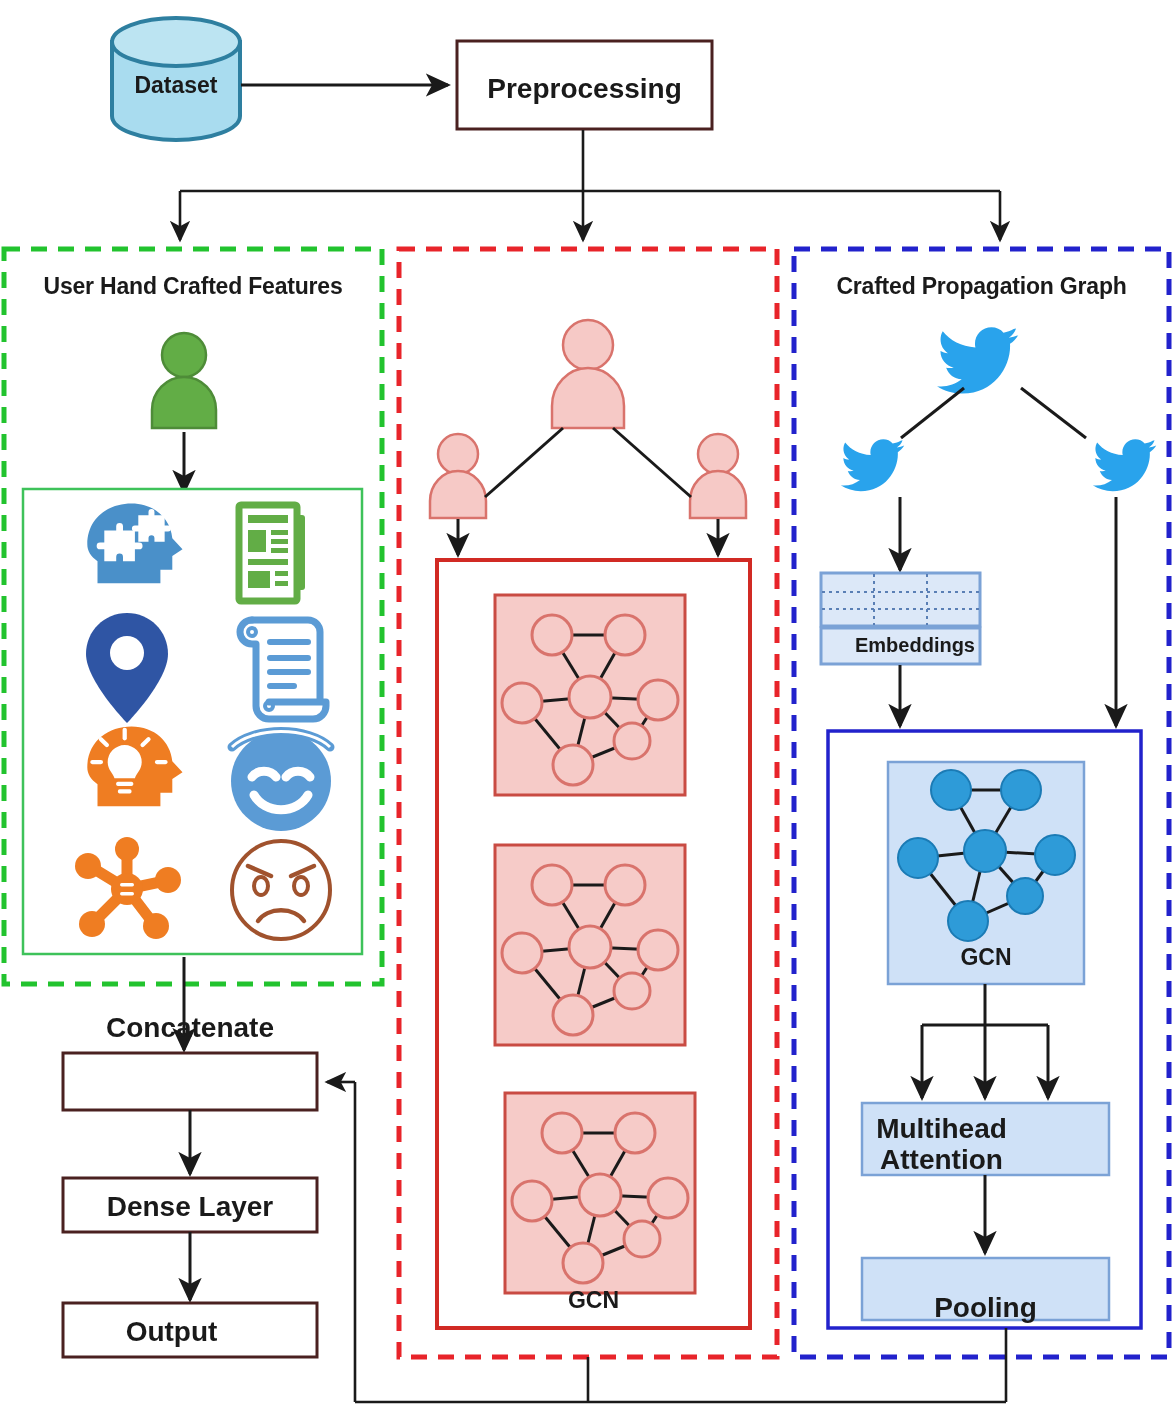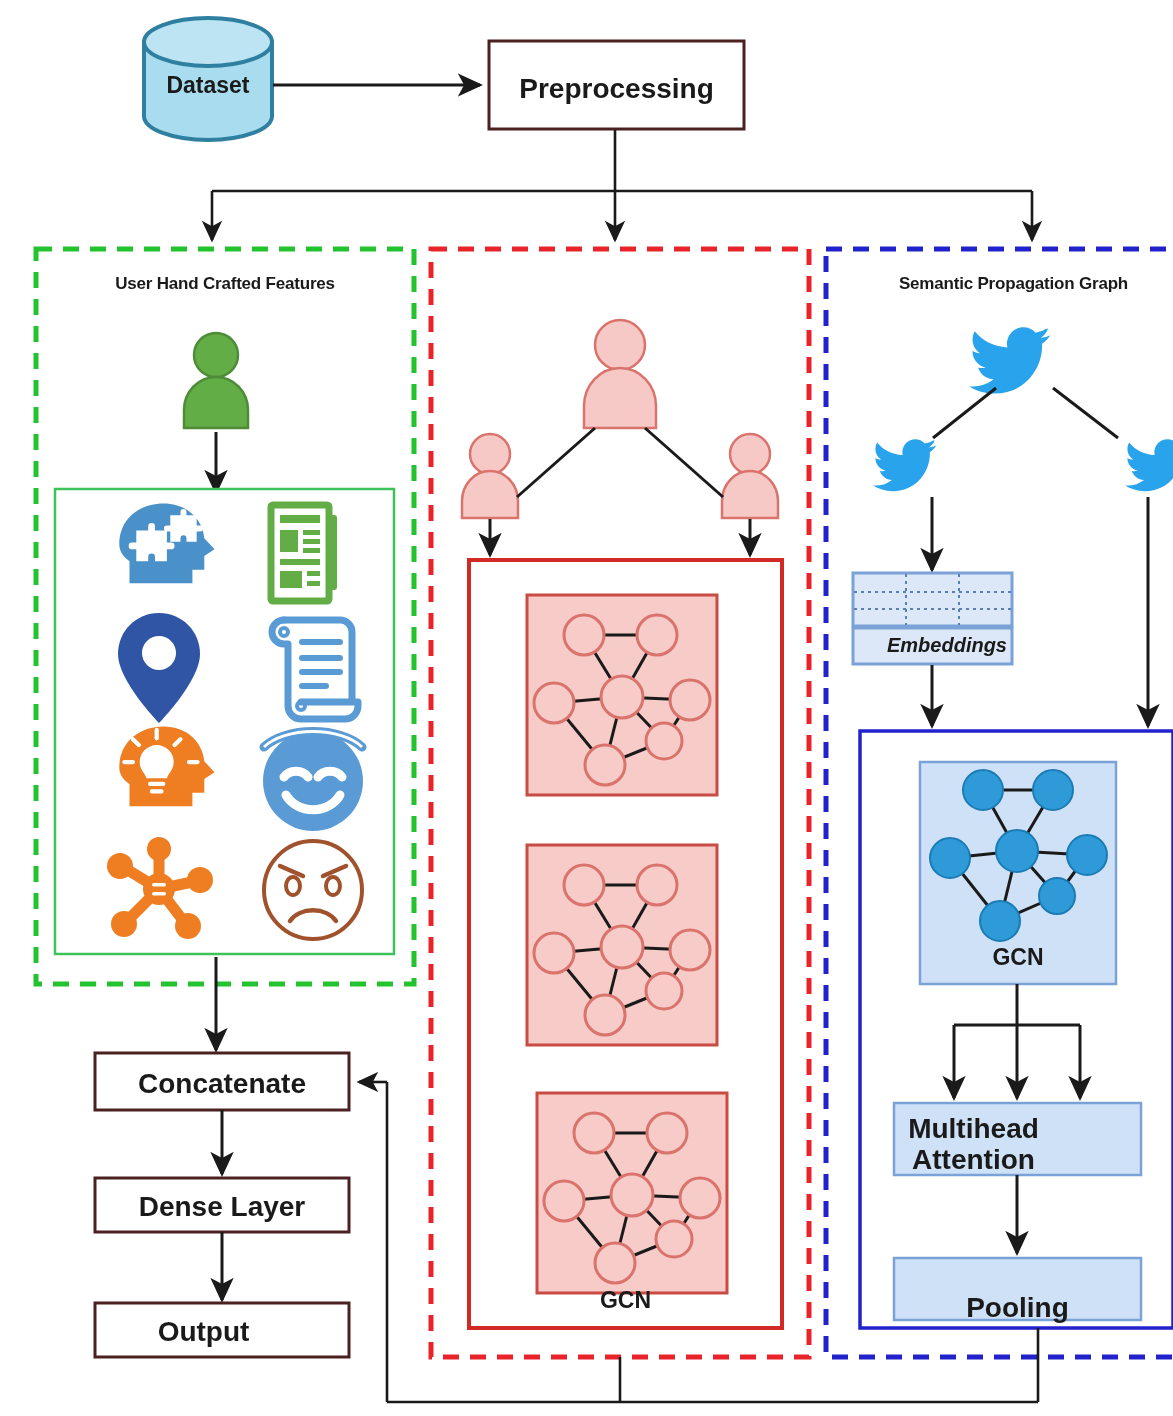--- a/index.html
+++ b/index.html
@@ -6,33 +6,33 @@
   html, body {
     margin: 0; padding: 0;
     background: #ffffff;
   }
   body {
     width: 1173px; height: 1416px;
     position: relative;
     font-family: "Liberation Sans", sans-serif;
     overflow: hidden;
   }
-  #stage { position: absolute; inset: 0; margin-left: 32px; }
+  #stage { position: absolute; inset: 0; }
   #svg-layer { position: absolute; left: 0; top: 0; width: 1173px; height: 1416px; }
 
   .lbl {
     position: absolute;
     font-weight: bold;
     color: #1a1a1a;
     text-align: center;
     white-space: pre-line;
     line-height: 1.12;
     user-select: none;
   }
-  .panel-title { font-size: 17px; letter-spacing: -0.2px; }
+  .panel-title { font-size: 23px; letter-spacing: -0.2px; }
   .box-label { font-size: 28px; }
   .gcn-label { font-size: 23px; }
   .emb-label { font-size: 20px; }
   .dataset-label { font-size: 23px; }
 </style>
 </head>
 <body>
 
 <div id="stage">
 
@@ -348,32 +348,32 @@
 
 </svg>
 
 <div class="lbl dataset-label" style="left:112px; top:73px; width:128px;">Dataset</div>
 
 <div class="lbl box-label" style="left:457px; top:73px; width:255px;">Preprocessing</div>
 
 <div class="lbl panel-title" style="left:10px; top:274px; width:366px;">User Hand Crafted Features</div>
 
 
-<div class="lbl panel-title" style="left:797px; top:274px; width:369px;">Semantic Propagation Graph</div>
+<div class="lbl panel-title" style="left:797px; top:274px; width:369px;">Crafted Propagation Graph</div>
 
 <div class="lbl gcn-label" style="left:437px; top:1288px; width:313px;">GCN</div>
 
-<div class="lbl emb-label" style="left:821px; top:634px; width:188px;font-style:italic;">Embeddings</div>
+<div class="lbl emb-label" style="left:821px; top:634px; width:188px;">Embeddings</div>
 
 <div class="lbl gcn-label" style="left:888px; top:945px; width:196px;">GCN</div>
 
 <div class="lbl box-label" style="left:818px; top:1113px; width:247px;">Multihead
 Attention</div>
 
 <div class="lbl box-label" style="left:862px; top:1292px; width:247px;">Pooling</div>
 
-<div class="lbl box-label" style="left:63px; top:1068px; width:254px;">Concatenate</div>
+<div class="lbl box-label" style="left:63px; top:1012px; width:254px;">Concatenate</div>
 
 <div class="lbl box-label" style="left:63px; top:1191px; width:254px;">Dense Layer</div>
 
 <div class="lbl box-label" style="left:63px; top:1316px; width:217px;">Output</div>
 
 </div>
 
 </body></html>

